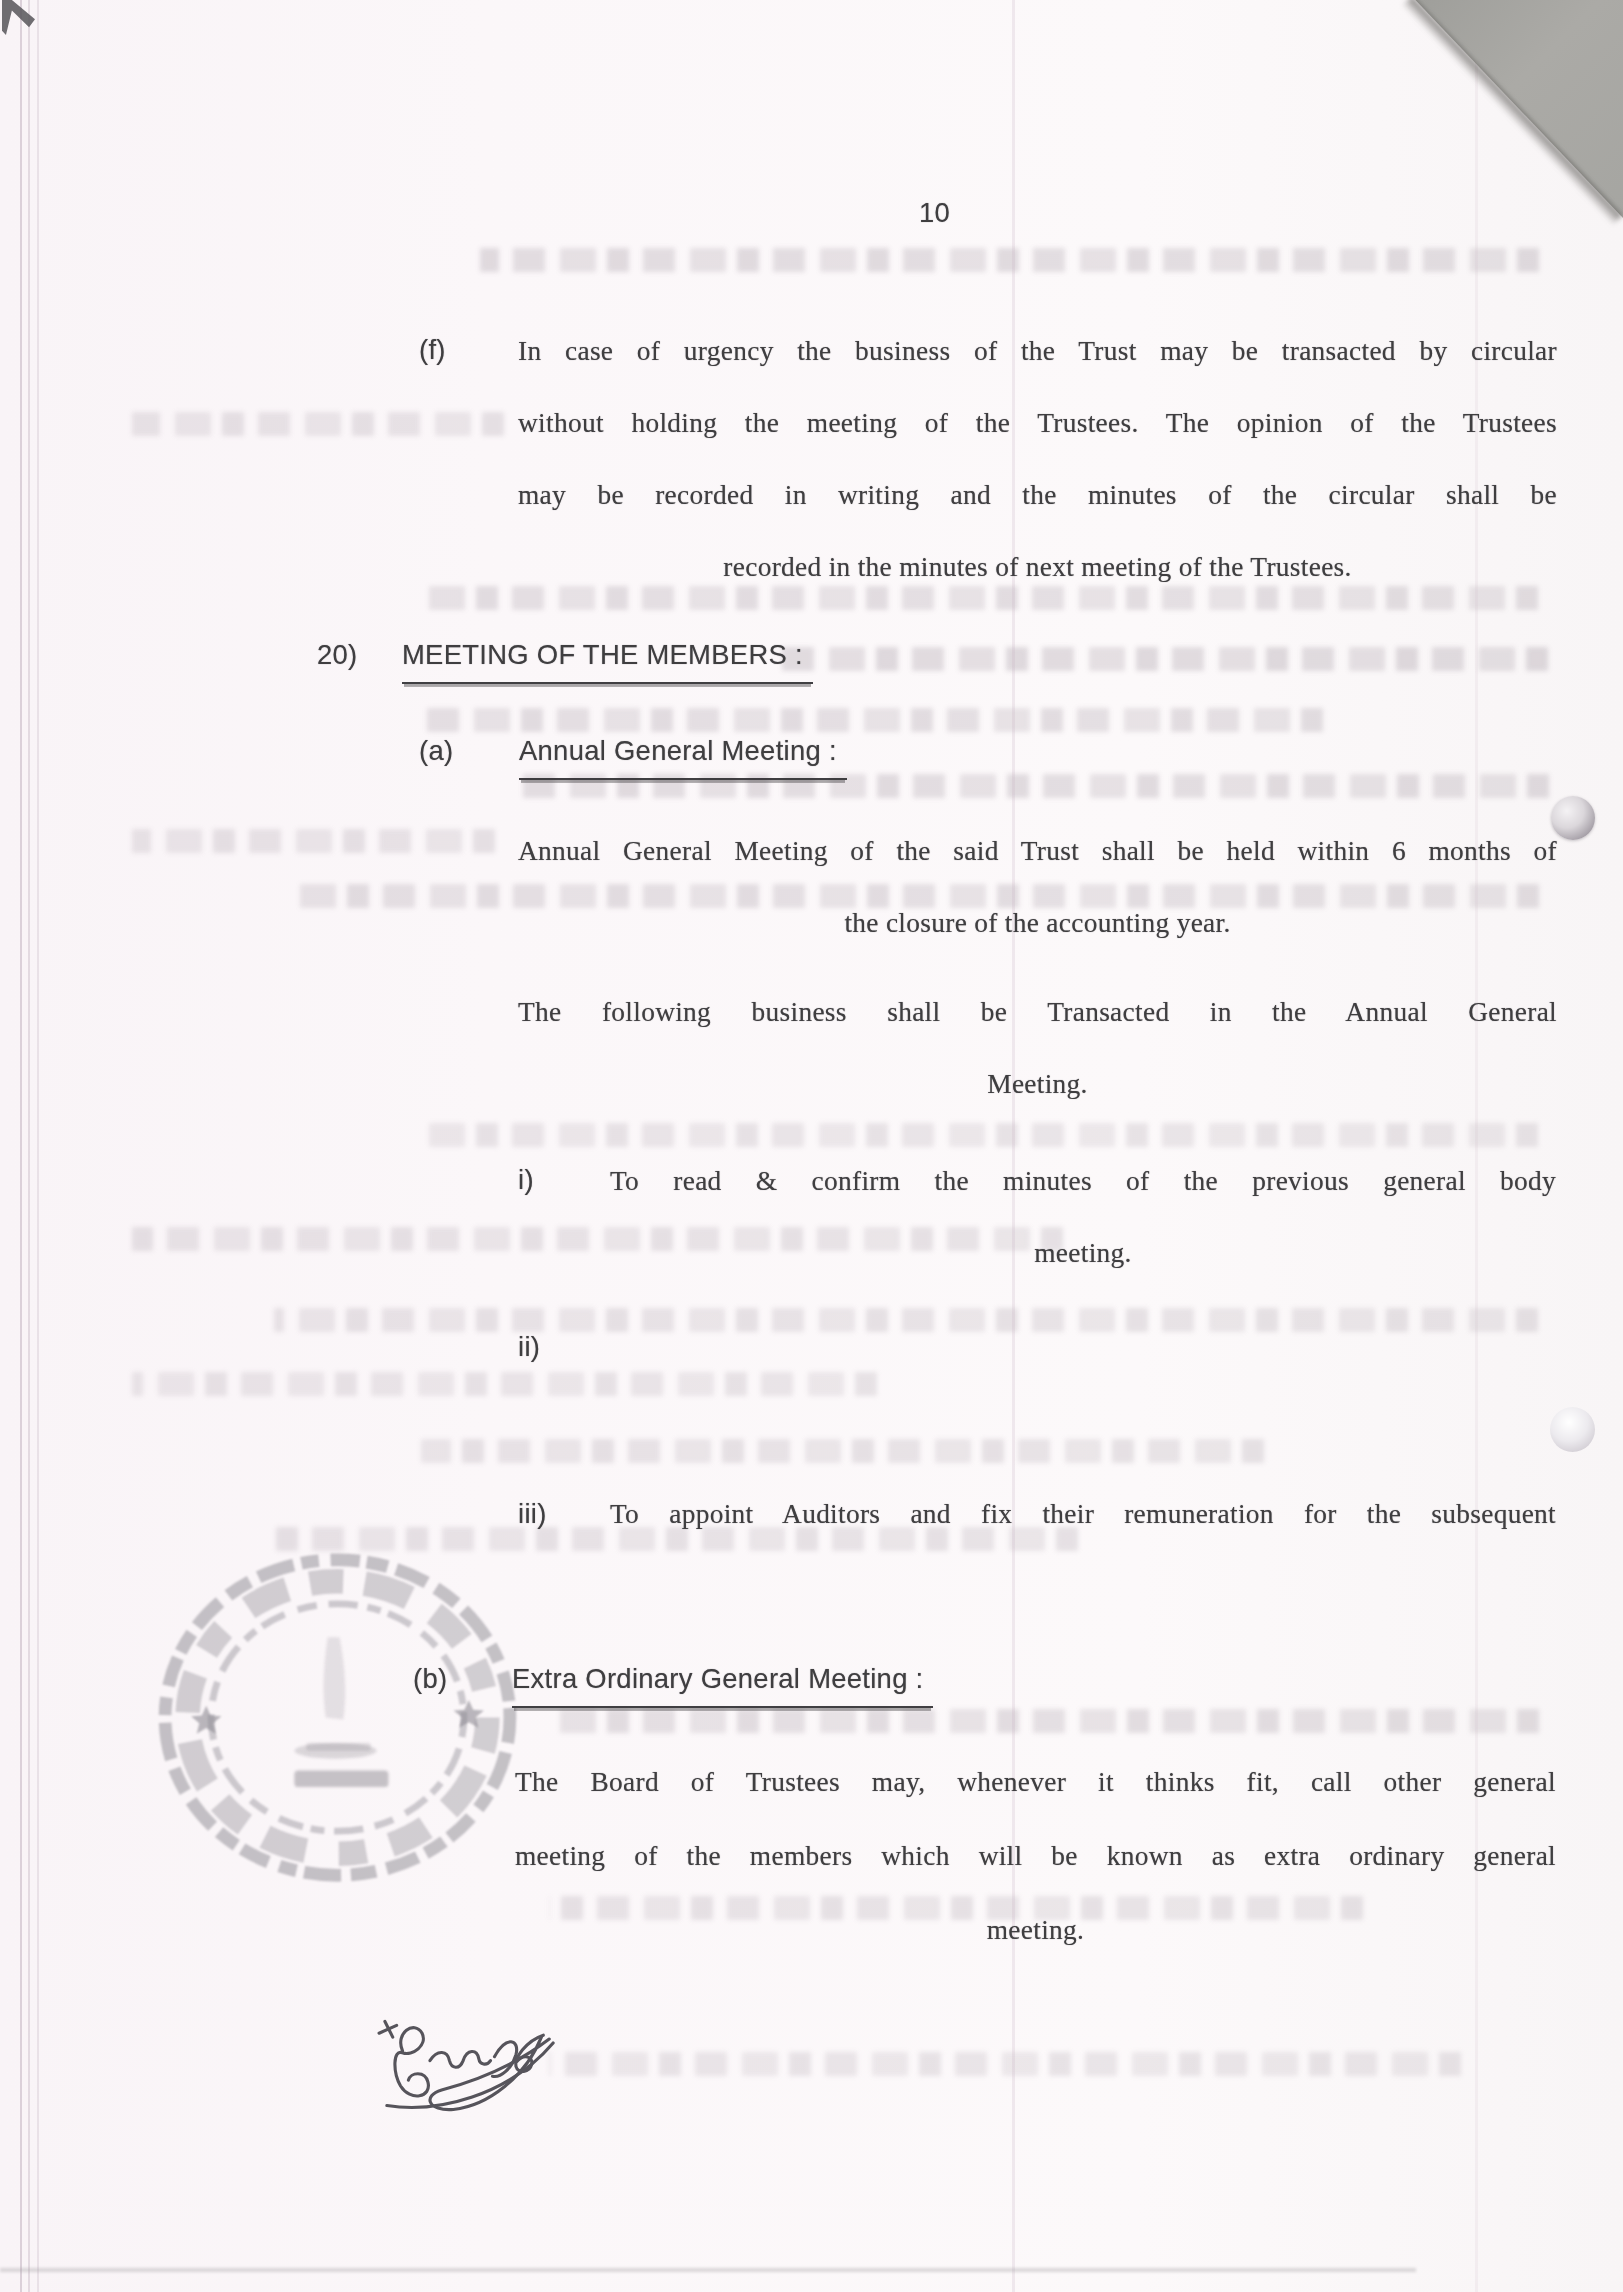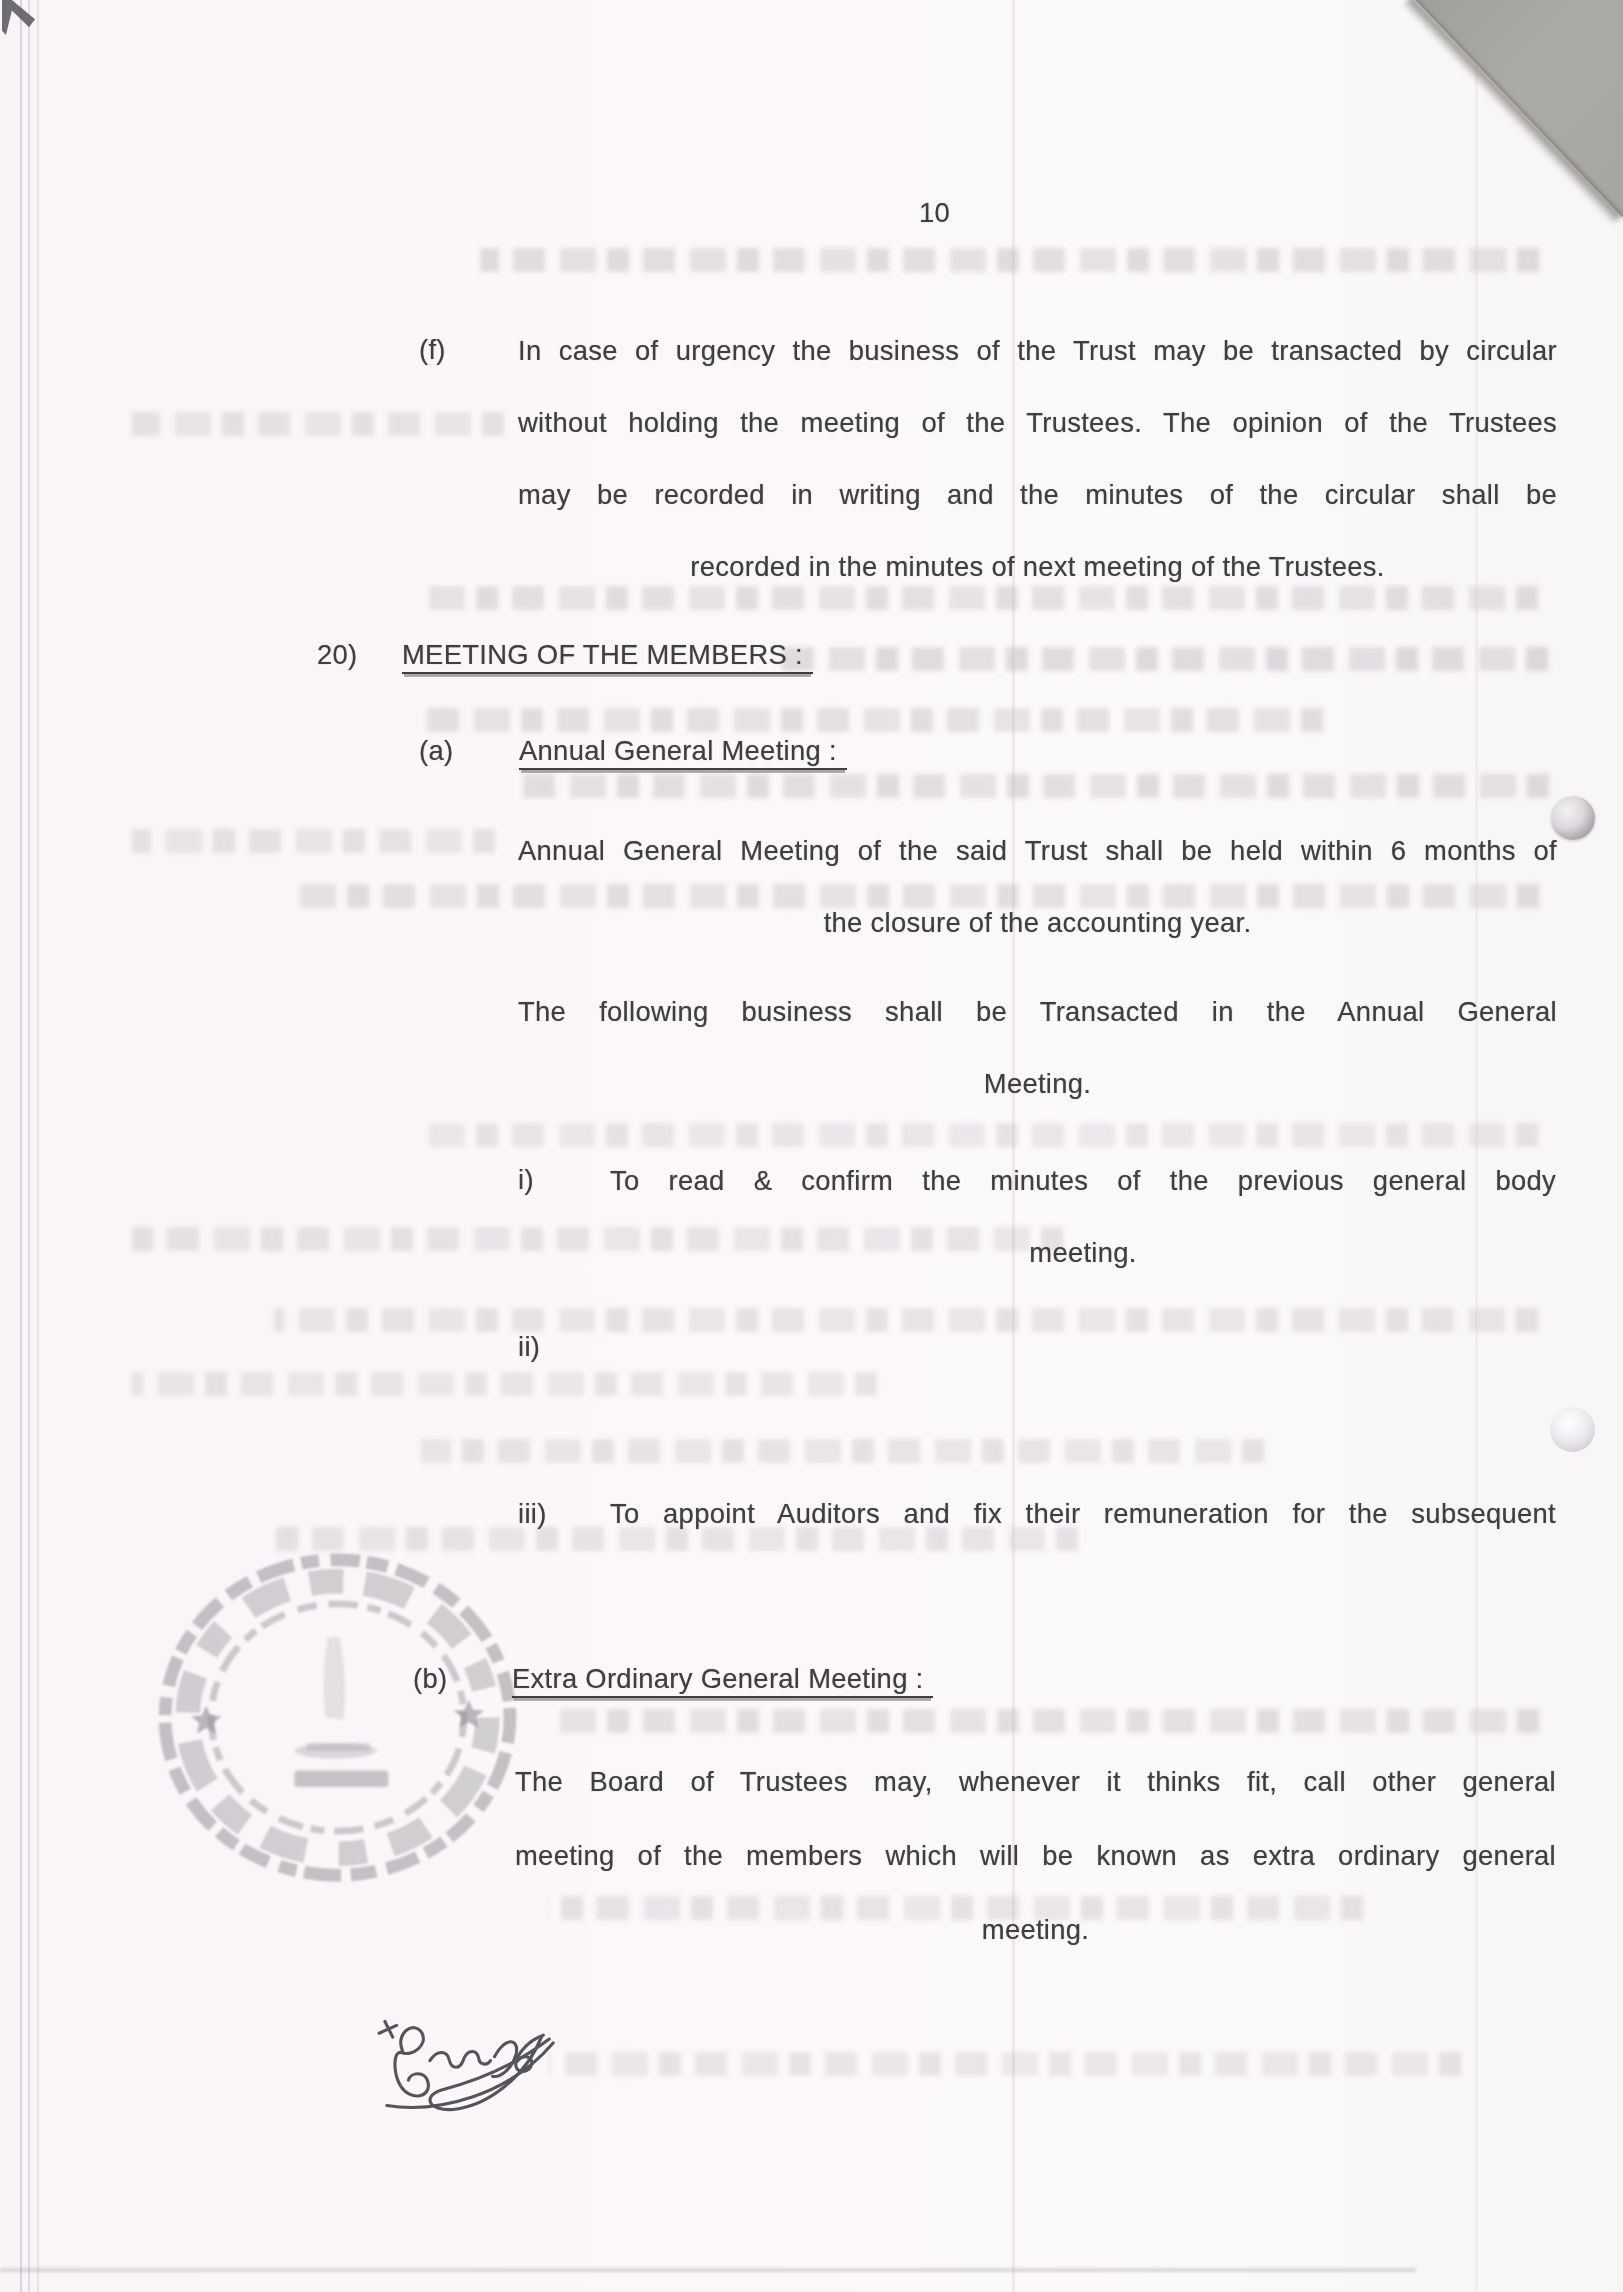--- a/index.html
+++ b/index.html
@@ -5,26 +5,26 @@
   html,body{margin:0;padding:0;background:#d9d9d9;}
   .page{
     position:relative;width:1623px;height:2293px;margin:0 auto;overflow:hidden;
     background:linear-gradient(90deg,#f9f4f7 0%,#fbf7f9 30%,#fcf9fa 70%,#f8f5f6 100%);
     font-family:"Liberation Sans","DejaVu Sans",sans-serif;
     color:#3f3e40;
   }
   .txt{position:absolute;font-size:27.4px;letter-spacing:0.3px;line-height:35px;white-space:nowrap;
        text-shadow:0 0 1px rgba(55,55,58,.55);text-align:center;}
   .para{position:absolute;font-size:27.4px;letter-spacing:0.3px;line-height:72px;
-        text-shadow:0 0 1px rgba(55,55,58,.55);}
+        text-shadow:0 0 1px rgba(55,55,58,.55);font-family:Liberation Serif, serif;}
   .para.lh75{line-height:74px;}
   .jl{text-align:justify;text-align-last:justify;}
   .ll{text-align:center;}
   .hline{display:inline-block;border-bottom:2.9px solid rgba(48,47,50,.92);
-         box-shadow:0 4.9px 0 -2px rgba(70,68,72,.45);padding-bottom:0;padding-right:9.8px;}
+         box-shadow:0 4.9px 0 -2px rgba(70,68,72,.45);padding-bottom:10px;padding-right:9.8px;}
   
   .corner-fold{position:absolute;top:0;right:0;width:235px;height:235px;
     clip-path:polygon(27.4px 0,235px 0,235px 218px);
     background:linear-gradient(135deg,#9d9d99 0%,#abaaa6 45%,#a5a5a1 100%);}
   .corner-edge{position:absolute;left:1412px;top:-3.9px;width:304px;height:13.7px;
     transform:rotate(46.2deg);transform-origin:0 0;filter:blur(2.5px);
     background:linear-gradient(to bottom,rgba(82,80,76,.7),rgba(120,118,114,0));}
   .ghost{position:absolute;height:23.5px;filter:blur(2.5px);transform:scaleX(-1);
     background:repeating-linear-gradient(90deg,
       rgba(143,130,142,.34) 0 21.6px,transparent 21.6px 33px,

